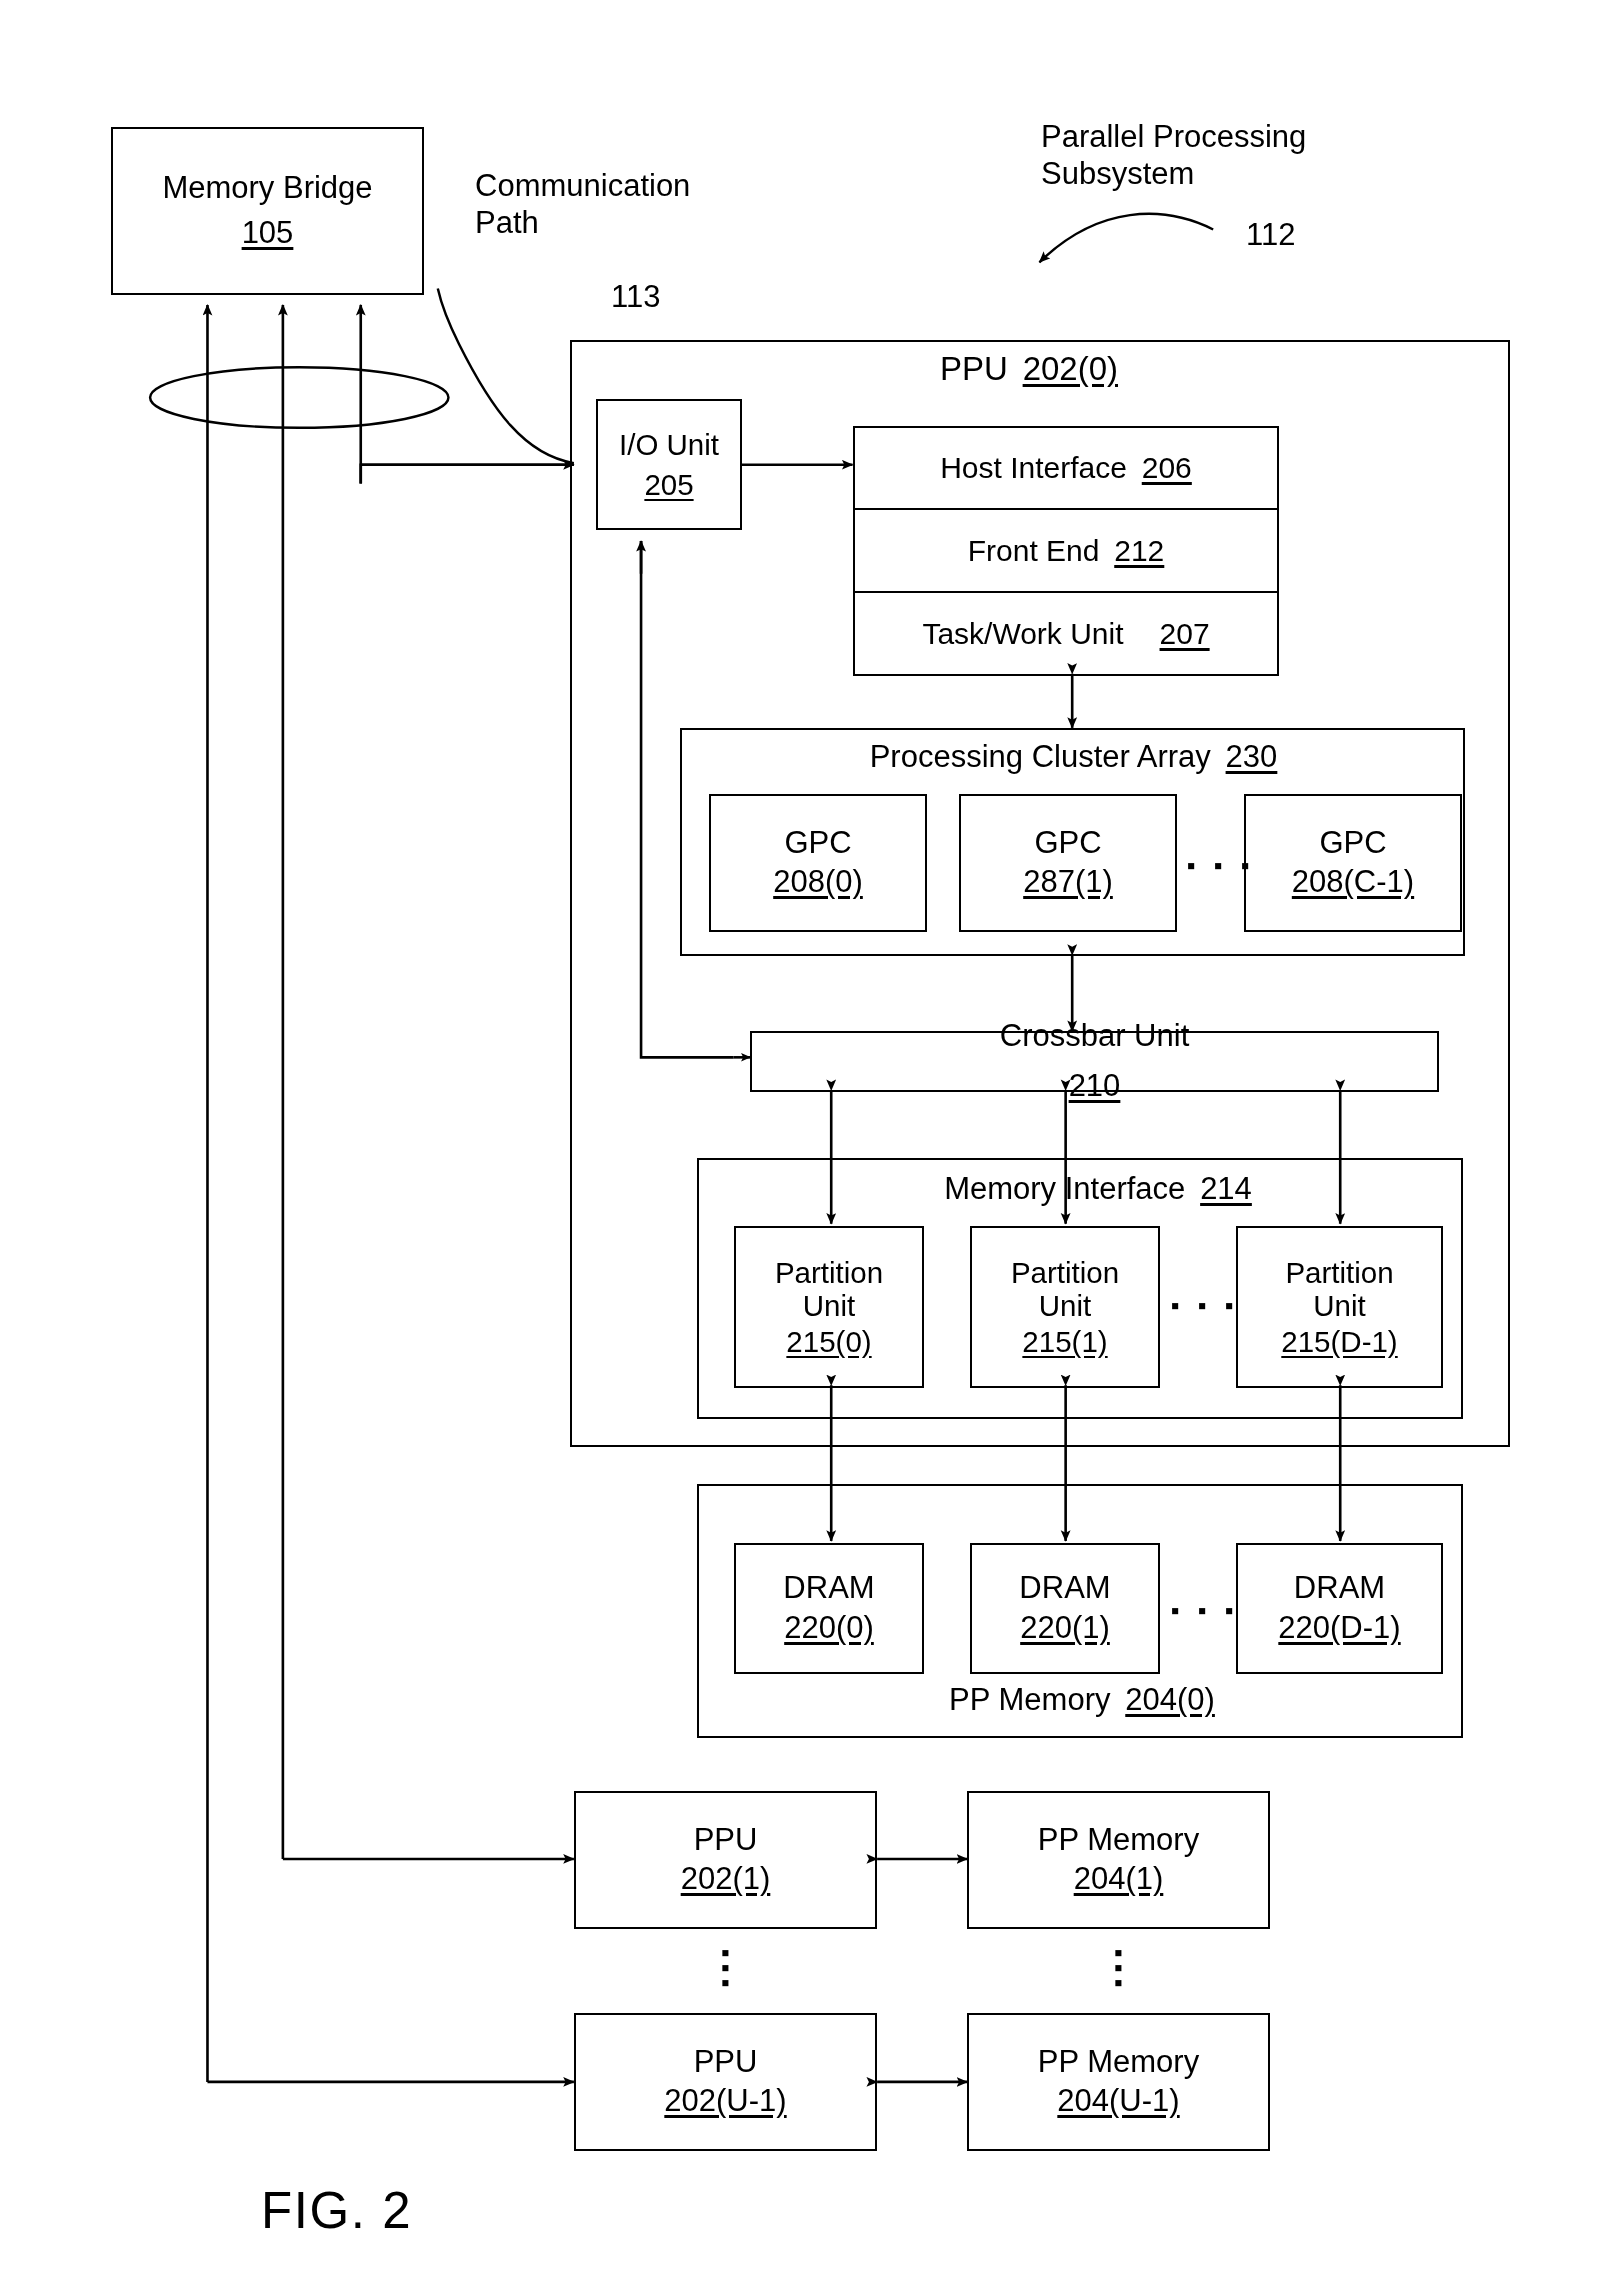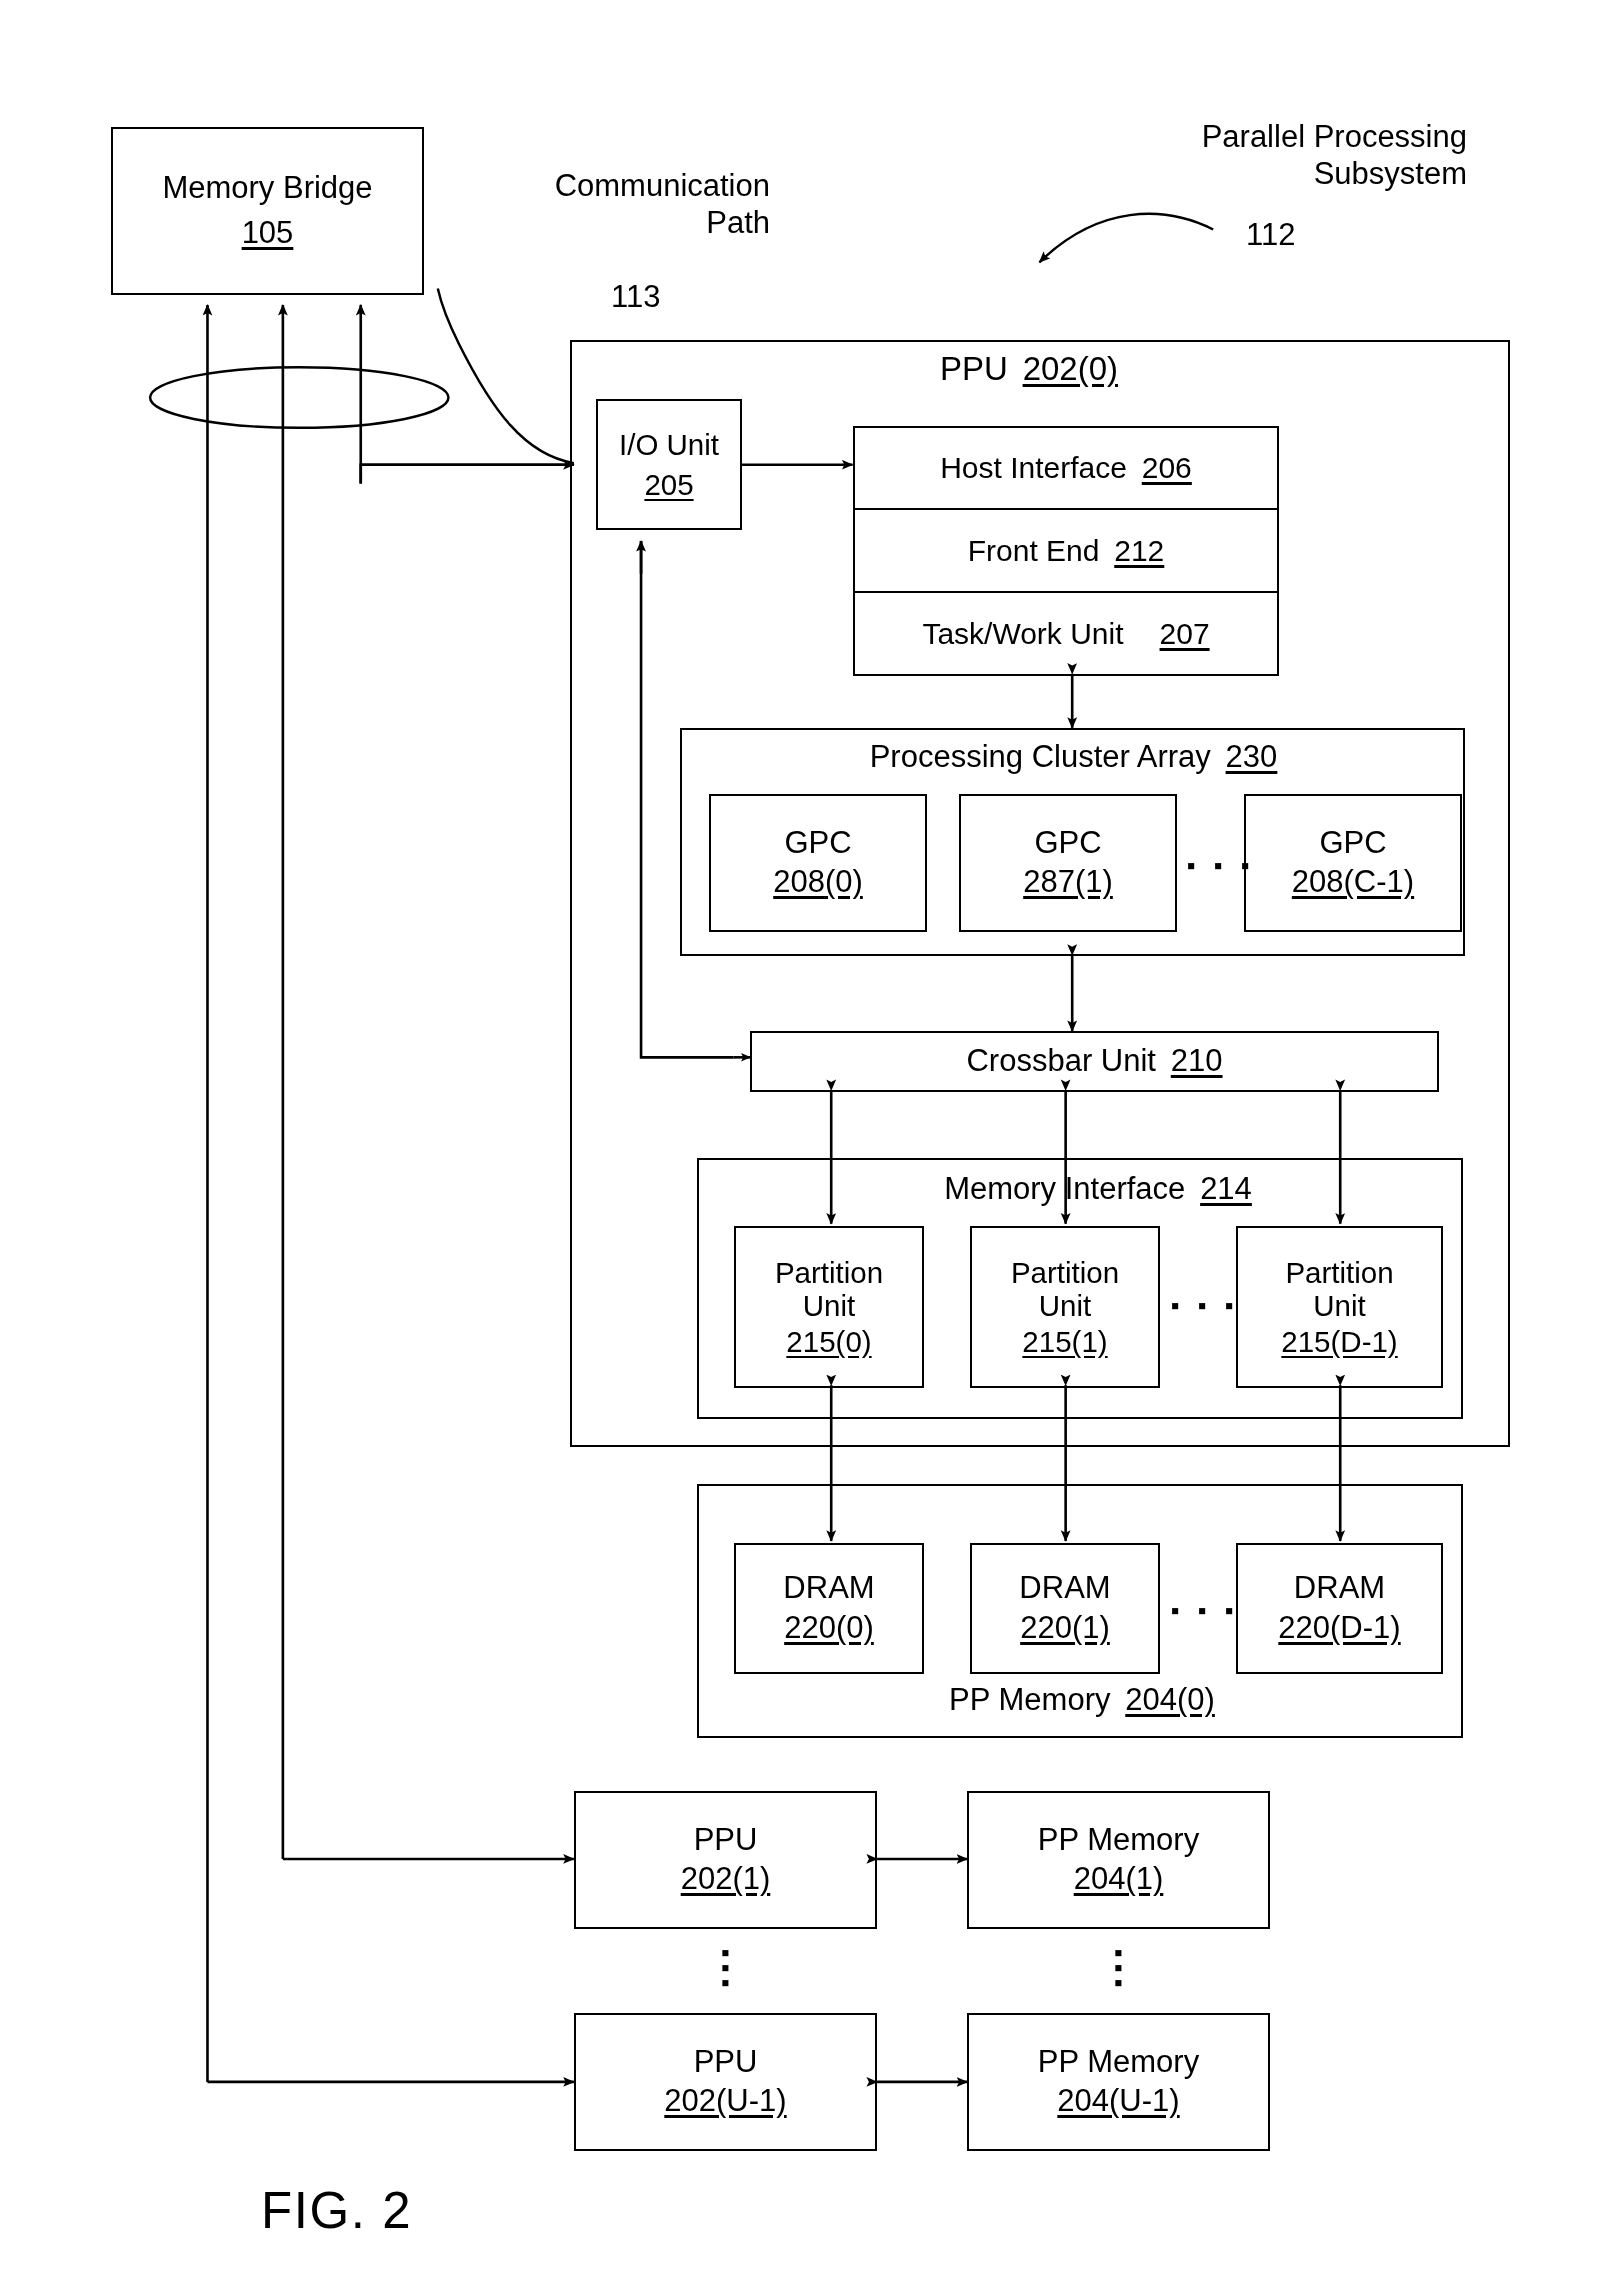--- a/index.html
+++ b/index.html
@@ -34,21 +34,21 @@
     background: transparent;
     display: flex;
     flex-direction: column;
     align-items: center;
     justify-content: center;
     text-align: center;
     line-height: 1.12;
   }
   .label {
     position: absolute;
-    text-align: right;
+    text-align: left;
     line-height: 1.18;
     white-space: nowrap;
   }
   .ul {
     text-decoration: underline;
     text-underline-offset: 4.1px;
   }
   .ttl {
     white-space: nowrap;
   }
@@ -191,21 +191,21 @@
   <div class="box" style="left:959px; top:794px; width:218px; height:138px; font-size:31px;">
     <div>GPC</div>
     <div class="ul" style="margin-top:4.9px;">287(1)</div>
   </div>
   <div class="dots" style="left:1187px; top:854px; font-size:24.6px;">▪ ▪ ▪</div>
   <div class="box" style="left:1244px; top:794px; width:218px; height:138px; font-size:31px;">
     <div>GPC</div>
     <div class="ul" style="margin-top:4.9px;">208(C-1)</div>
   </div>
 
-  <div class="box row" style="left:750px; top:1031px; width:689px; height:61px; font-size:31px;">
+  <div class="box row" style="left:750px; top:1031px; width:689px; height:61px; font-size:31px;flex-direction:column;">
     <span>Crossbar Unit</span>
     <span class="ul">210</span>
   </div>
 
   <div class="box" style="left:697px; top:1158px; width:766px; height:261px; justify-content:flex-start;"></div>
   <div class="label row" style="left:844px; top:1171px; width:508px; font-size:31px;">
     <span class="ttl">Memory Interface</span>
     <span class="ul">214</span>
   </div>
 

